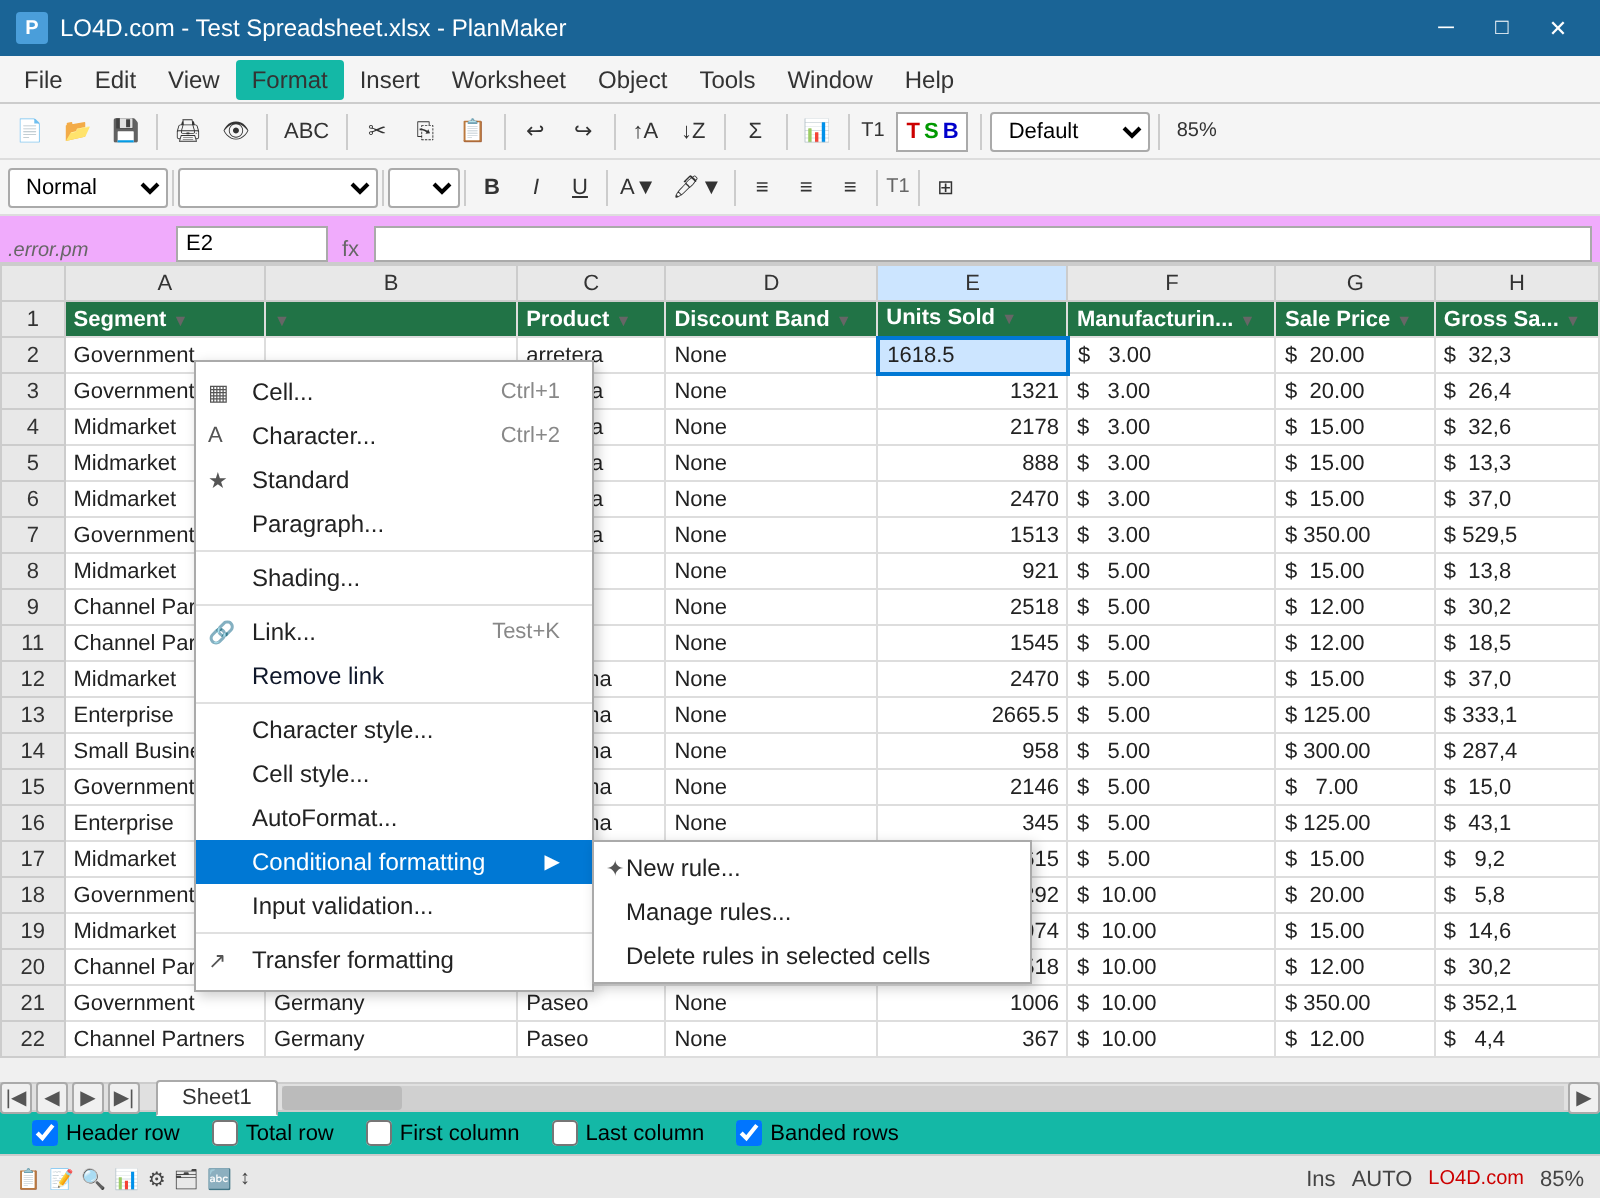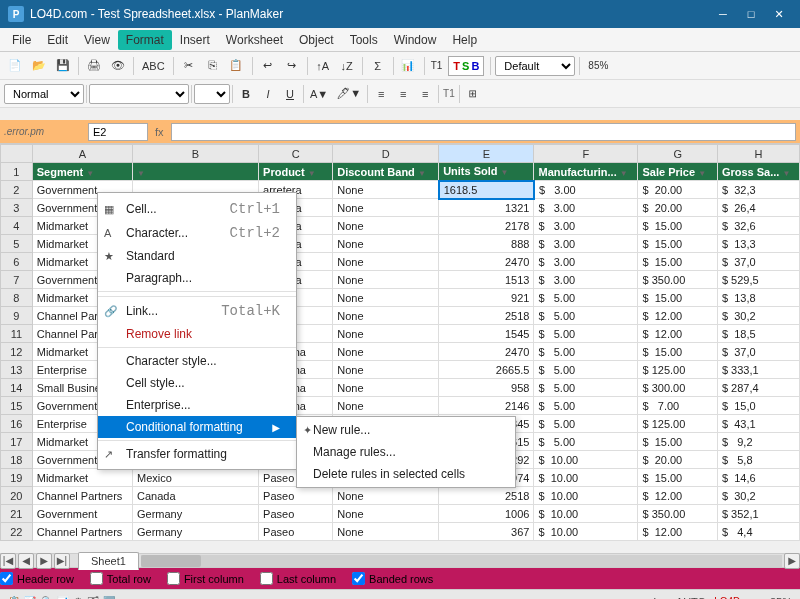--- a/index.html
+++ b/index.html
@@ -17,22 +17,22 @@
     .menu-item { padding: 3px 8px; cursor: pointer; font-size: 12px; color: #333; border-radius: 2px; }
     .menu-item.active { background: #14b8a6; }
     
     
     .toolbar { background: #f5f5f5; border-bottom: 1px solid #ddd; height: 28px; display: flex; align-items: center; padding: 2px 4px; gap: 2px; }
     .tb-btn { height: 22px; min-width: 22px; display: flex; align-items: center; justify-content: center; cursor: pointer; border: 1px solid transparent; border-radius: 2px; font-size: 11px; padding: 0 3px; color: #333; background: transparent; }
     .tb-separator { width: 1px; height: 18px; background: #ccc; margin: 0 2px; }
     .tb-combo { height: 20px; border: 1px solid #aaa; background: white; font-size: 11px; padding: 0 4px; border-radius: 2px; }
     
     
-    .formula-bar { background: #fdba74; border-bottom: 1px solid #ccc; height: 24px; display: flex; align-items: center; padding: 0 4px; gap: 4px; margin-top: 12px; }
-    .cell-ref { width: 60px; height: 18px; border: 1px solid #aaa; background: white; font-size: 11px; padding: 0 4px; }
+    .formula-bar { background: #f0abfc; border-bottom: 1px solid #ccc; height: 24px; display: flex; align-items: flex-end; padding: 0 4px; gap: 4px; }
+    .cell-ref { width: 76px; height: 18px; border: 1px solid #aaa; background: white; font-size: 11px; padding: 0 4px; }
     .formula-icon { font-size: 11px; color: #666; padding: 0 3px; }
     .formula-input { flex: 1; height: 18px; border: 1px solid #aaa; background: white; font-size: 11px; padding: 0 4px; }
     
     table.grid { border-collapse: collapse; width: 100%; font-size: 11px; }
     table.grid th { background: #e8e8e8; border: 1px solid #ccc; padding: 2px 4px; text-align: center; font-weight: normal; min-width: 20px; height: 18px; color: #333; }
     table.grid th.col-header { min-width: 60px; }
     table.grid td { border: 1px solid #ddd; padding: 1px 4px; height: 18px; white-space: nowrap; overflow: hidden; background: white; color: #222; }
     table.grid td.row-header { background: #e8e8e8; border: 1px solid #ccc; text-align: center; min-width: 30px; color: #333; }
     table.grid td.selected { background: #cce5ff; }
     table.grid td.header-row { background: #217346; color: white; font-weight: bold; }
@@ -49,34 +49,34 @@
     .sheet-tab.active { background: white; border-bottom: 1px solid white; z-index: 1; }
     .tab-nav { display: flex; align-items: center; gap: 2px; margin-right: 8px; }
     .tab-nav-btn { width: 16px; height: 16px; display: flex; align-items: center; justify-content: center; cursor: pointer; font-size: 10px; color: #555; border: 1px solid #aaa; background: #f0f0f0; border-radius: 2px; }
     
     
     .dropdown-menu { position: absolute; background: white; border: 1px solid #aaa; box-shadow: 2px 2px 6px rgba(0,0,0,0.2); z-index: 200; min-width: 200px; padding: 2px 0; font-size: 12px; top: 48px; left: 97px; }
     .dropdown-menu .menu-group { border-bottom: 1px solid #e0e0e0; padding: 2px 0; }
     .dropdown-menu .menu-group:last-child { border-bottom: none; }
     .menu-row { display: flex; align-items: center; padding: 4px 16px 4px 28px; cursor: pointer; color: #222; position: relative; white-space: nowrap; }
     .menu-row.highlighted { background: #0078d4; color: white; }
-    .menu-row .shortcut { margin-left: auto; padding-left: 24px; color: #888; font-size: 14px; font-family: Liberation Mono, monospace; }
+    .menu-row .shortcut { margin-left: auto; padding-left: 24px; color: #888; font-size: 11px; }
     .menu-row .submenu-arrow { margin-left: auto; font-size: 10px; }
     .menu-row .icon-placeholder { position: absolute; left: 6px; font-size: 11px; color: #555; }
-    .menu-row.disabled { color: #b91c1c; cursor: default; }
+    .menu-row.disabled { color: #0f172a; cursor: default; }
     
     
     .submenu { position: absolute; left: 100%; top: 0; background: white; border: 1px solid #aaa; box-shadow: 2px 2px 6px rgba(0,0,0,0.2); min-width: 220px; padding: 2px 0; font-size: 12px; }
     .submenu-row { display: flex; align-items: center; padding: 4px 16px; cursor: pointer; color: #222; position: relative; white-space: nowrap; }
     .submenu-row .icon-placeholder { position: absolute; left: 6px; font-size: 11px; }
     
     .toolbar2 { background: #f5f5f5; border-bottom: 1px solid #ddd; height: 28px; display: flex; align-items: center; padding: 2px 4px; gap: 0; }
     
     
-    .option-bar { background: #be185d; border-top: 1px solid #ccc; height: 22px; display: flex; padding: 0 0; gap: 16px; font-size: 11px; }
+    .option-bar { background: #14b8a6; border-top: 1px solid #ccc; height: 22px; display: flex; padding: 0 16px; gap: 16px; font-size: 11px; }
     .checkbox-label { display: flex; align-items: center; gap: 4px; cursor: pointer; }
     .checkbox-label input { cursor: pointer; }
   </style>
 </head>
 <body>
 
 <div class="title-bar">
   <div class="title-bar-left">
     <div class="title-bar-icon">P</div>
     <span>LO4D.com - Test Spreadsheet.xlsx - PlanMaker</span>
@@ -440,56 +440,62 @@
       </div>
       <div class="menu-row">
         <span class="icon-placeholder">★</span>
         Standard
       </div>
       <div class="menu-row">
         Paragraph...
       </div>
     </div>
     <div class="menu-group">
+      <div class="menu-row">
+        Shading...
+      </div>
     </div>
     <div class="menu-group">
       <div class="menu-row">
         <span class="icon-placeholder">🔗</span>
-        Link...<span class="shortcut">Total+K</span>
+        Link...<span class="shortcut">Test+K</span>
       </div>
       <div class="menu-row disabled">
         Remove link
       </div>
     </div>
     <div class="menu-group">
       <div class="menu-row">
         Character style...
       </div>
       <div class="menu-row">
         Cell style...
       </div>
       <div class="menu-row">
-        Enterprise...
+        AutoFormat...
       </div>
       <div class="menu-row highlighted" style="position:relative;">
         Conditional formatting
         <span class="submenu-arrow">▶</span>
         
         <div class="submenu">
           <div class="submenu-row">
             <span class="icon-placeholder">✦</span>
             New rule...
           </div>
           <div class="submenu-row">
             Manage rules...
           </div>
           <div class="submenu-row">
             Delete rules in selected cells
           </div>
         </div>
+      </div>
+      <div class="menu-row">
+        Input validation...
       </div>
     </div>
     <div class="menu-group">
       <div class="menu-row">
         <span class="icon-placeholder">↗</span>
         Transfer formatting
       </div>
     </div>
   </div>
 </div>

